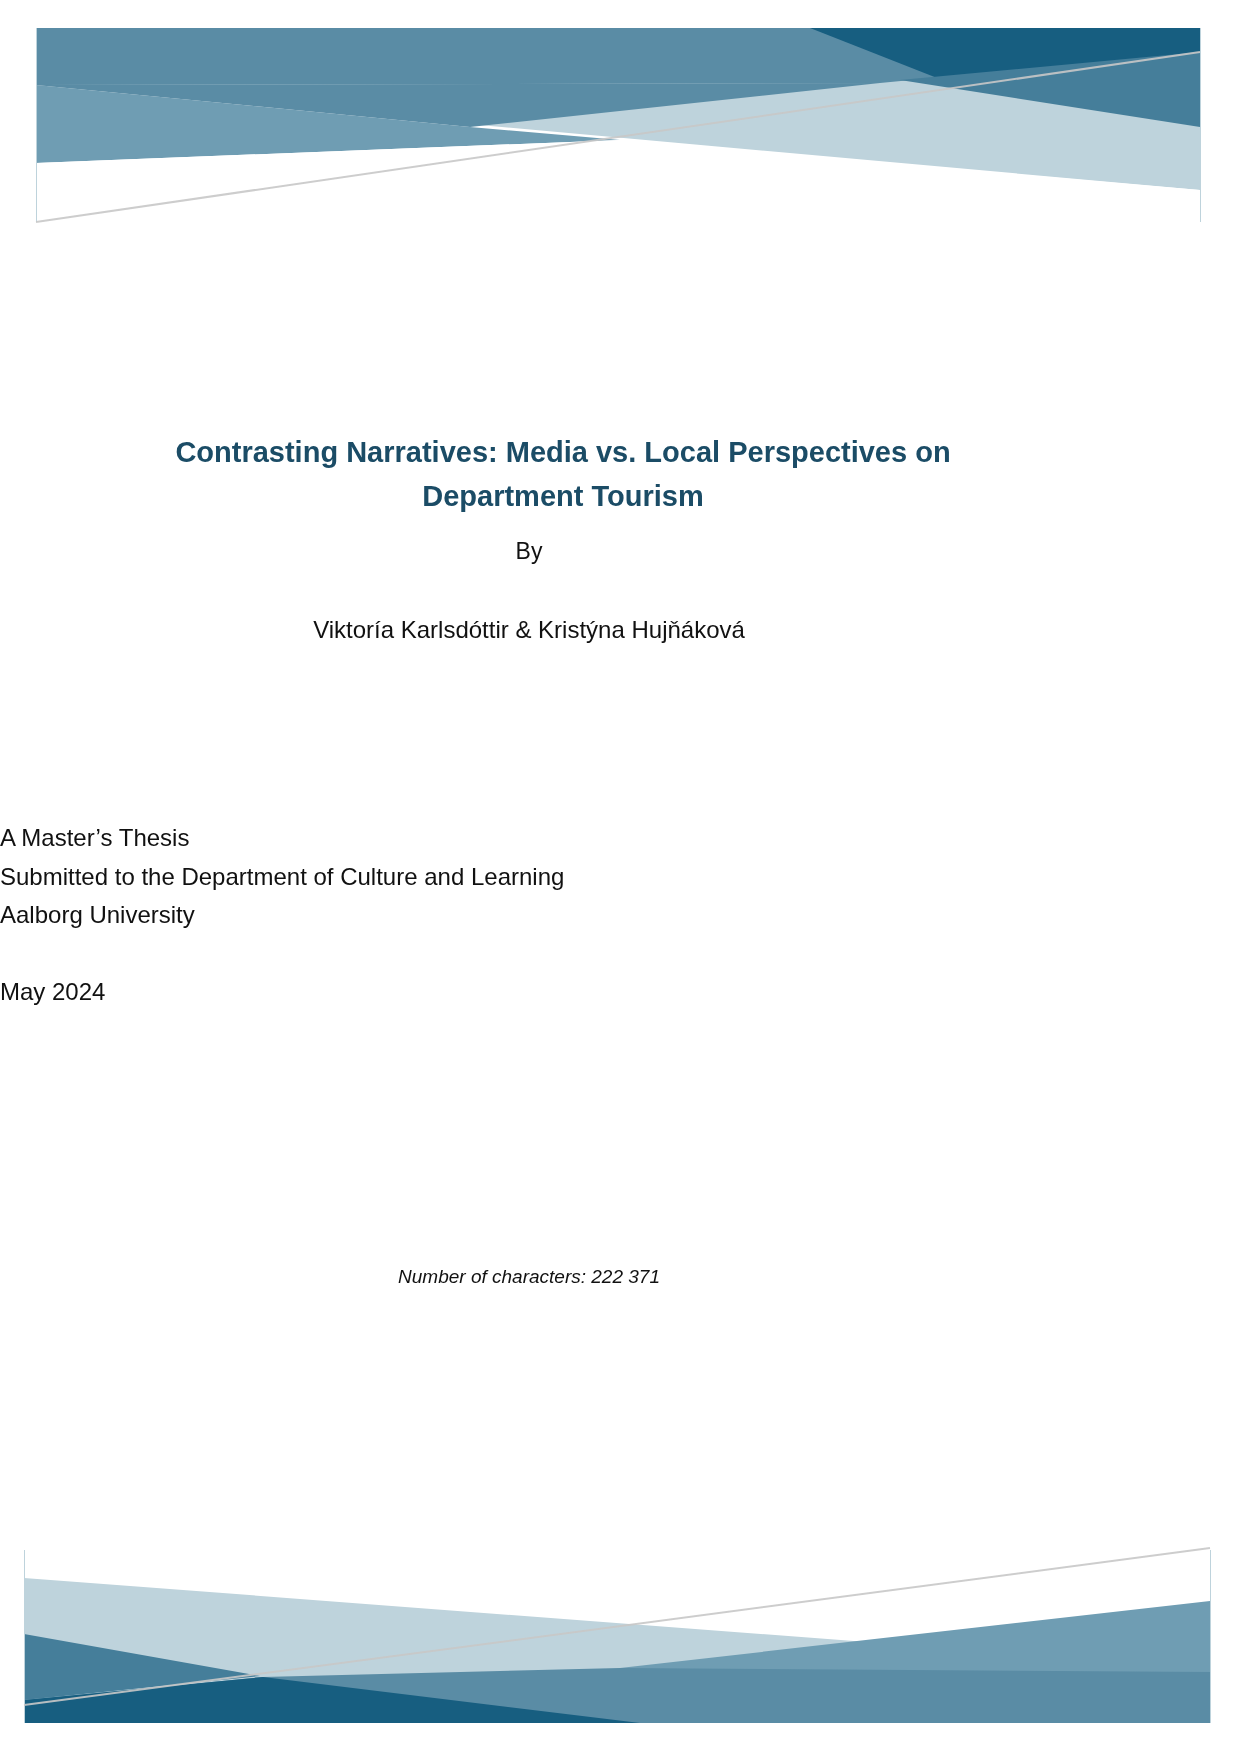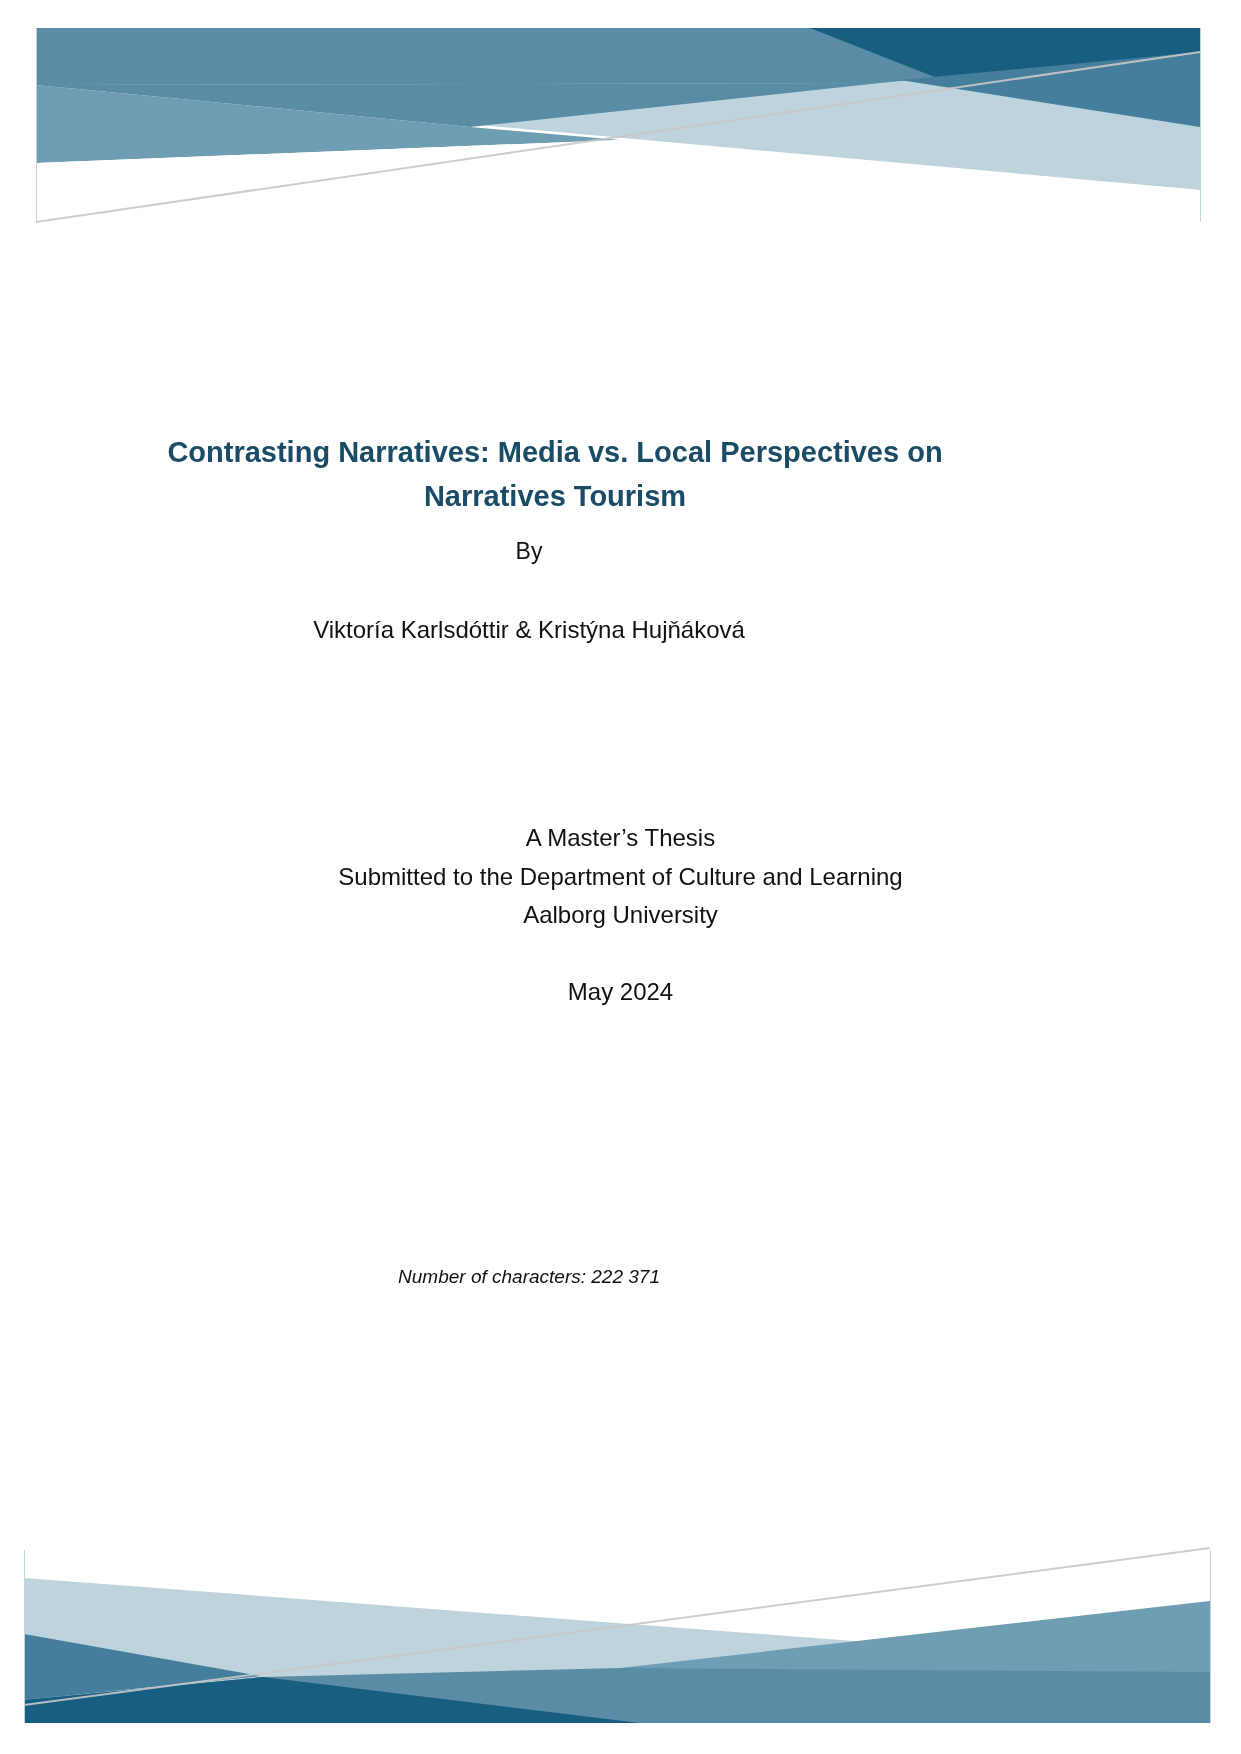--- a/index.html
+++ b/index.html
@@ -2,26 +2,26 @@
 <html><head>
 <meta charset="utf-8">
 <style>
   html, body { margin: 0; padding: 0; background: #ffffff; }
   body { width: 1241px; height: 1754px; position: relative; overflow: hidden;
          font-family: "Liberation Sans", "DejaVu Sans", sans-serif; color: #111111; }
   .banner { position: absolute; left: 0; width: 1241px; }
   .banner svg { display: block; }
   #top-banner { top: 0; height: 240px; }
   #bottom-banner { top: 1530px; height: 224px; }
-  .title { position: absolute; left: 0; width: 1110px; text-align: center;
+  .title { position: absolute; left: 8px; width: 1110px; text-align: center;
            font-weight: bold; color: #1b4c66; font-size: 29px; line-height: 44px; top: 430px; }
   .line { position: absolute; left: 0; width: 1058px; text-align: center; }
   #by { top: 538px; font-size: 23px; }
   #authors { top: 616px; font-size: 24px; }
-  .block { position: absolute; left: 0; width: 1241px; text-align: center; font-size: 24px; line-height: 38.5px; }
+  .block { position: absolute; left: 0; width: 1241px; font-size: 24px; line-height: 38.5px; }
   #thesis-block { top: 819px; }
   #fulfillment-block { top: 973px; }
   #char-count { top: 1266px; font-size: 19px; font-style: italic; }
 </style>
 </head>
 <body>
 
 <div id="top-banner" class="banner">
   <svg width="1241" height="240" viewBox="0 0 1241 240">
 
@@ -40,21 +40,21 @@
 
     <line x1="36.5" y1="28" x2="36.5" y2="222" stroke="#bed3dc" stroke-width="1"></line>
     <line x1="1200.5" y1="28" x2="1200.5" y2="222" stroke="#bed3dc" stroke-width="1"></line>
 
     <line x1="36" y1="222" x2="1200" y2="52" stroke="#c8c8c8" stroke-width="2" opacity="0.9"></line>
   </svg>
 </div>
 
 <div class="title">
   <div>Contrasting Narratives: Media vs. Local Perspectives on</div>
-  <div>Narratives Tourism</div>
+  <div>Department Tourism</div>
 </div>
 
 <div id="by" class="line">By</div>
 
 <div id="authors" class="line">Viktoría Karlsdóttir &amp; Kristýna Hujňáková</div>
 
 <div id="thesis-block" class="block">
   <div>A Master’s Thesis</div>
   <div>Submitted to the Department of Culture and Learning</div>
   <div>Aalborg University</div>

